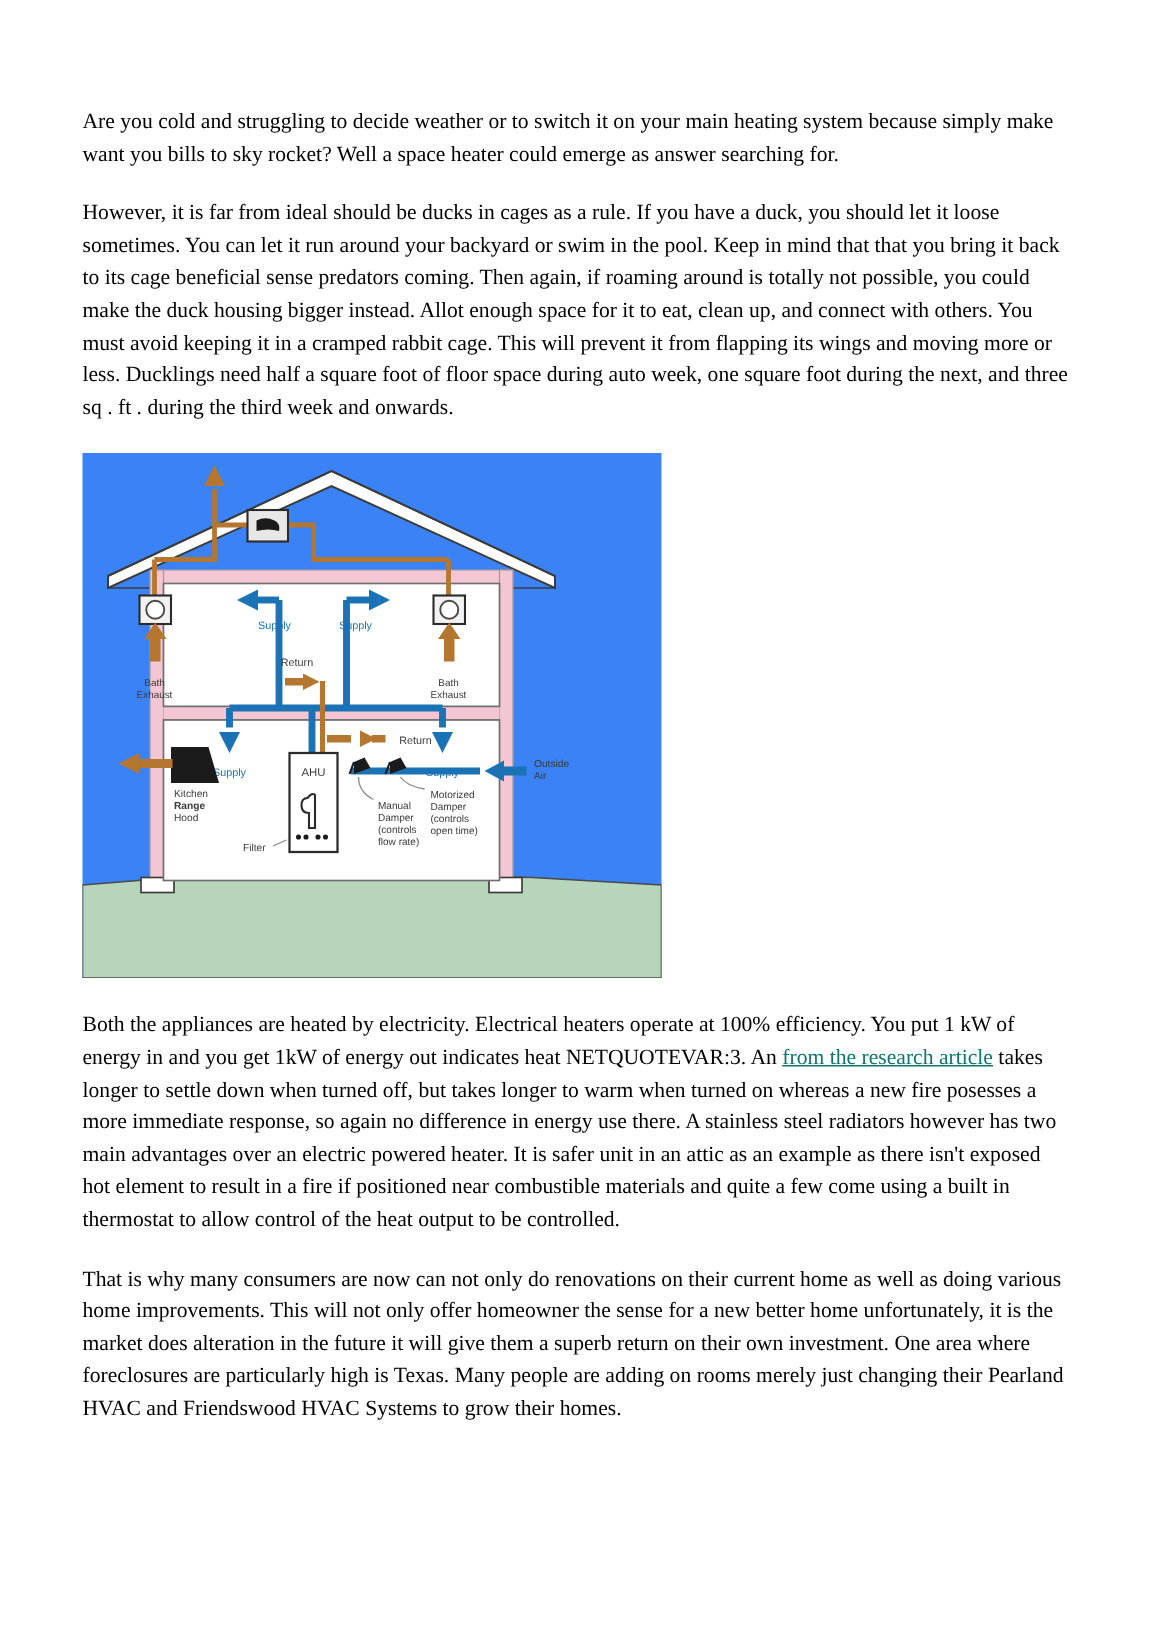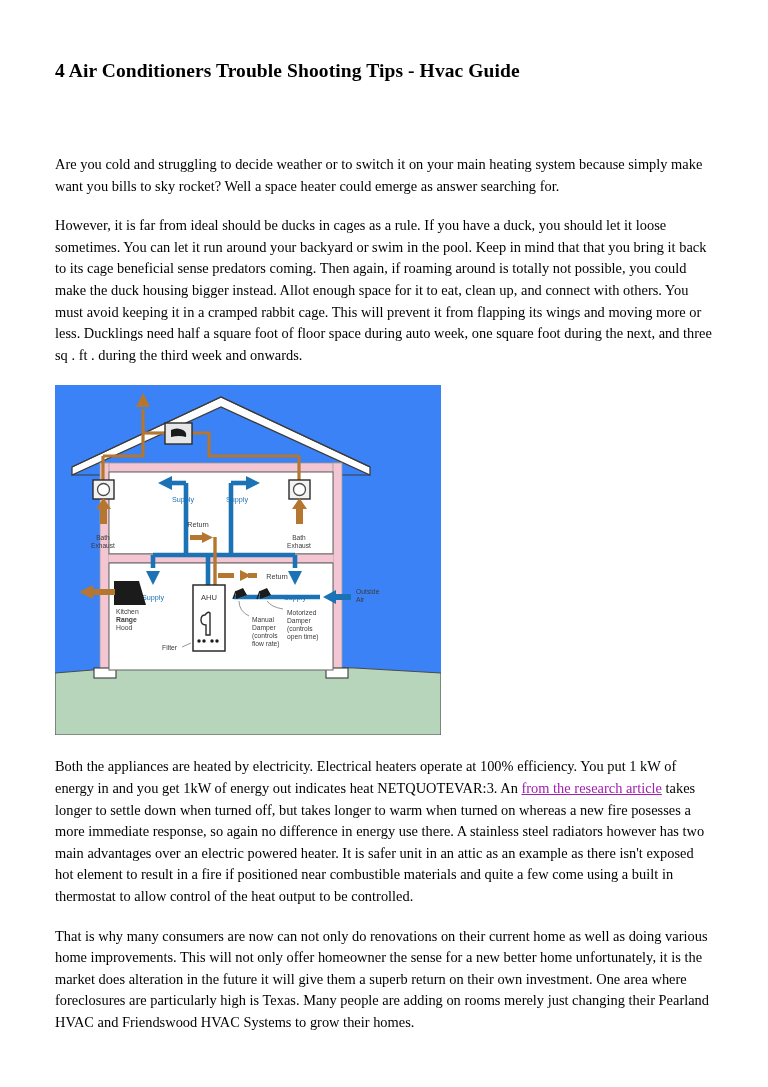--- a/index.html
+++ b/index.html
@@ -35,42 +35,41 @@
     font-family: "Liberation Serif", serif;
     font-size: 14.4px;
     line-height: 21.6px;
     margin: 0;
     text-align: left;
     letter-spacing: 0.01px;
   }
   .p-gap-first { margin-top: 71px; }
   .p-gap { margin-top: 18px; }
   a.inline-link {
-    color: #a21caf;
+    color: #0f766e;
     text-decoration: underline;
   }
 
   
   .figure {
     margin-top: 19px;
     width: 386px;
     height: 350px;
     position: relative;
     background: #3b82f6;
   }
   .diagram-svg { display: block; }
 
   .p-after-figure { margin-top: 21px; }
 </style>
 </head>
 <body>
 
 <div class="page">
 
-  <h1 class="doc-title">4 Air Conditioners Trouble Shooting Tips - Hvac Guide</h1>
 
   <p class="body-text p-gap-first">Are you cold and struggling to decide weather or to switch it on your main heating system because simply make want you bills to sky rocket? Well a space heater could emerge as answer searching for.</p>
 
   <p class="body-text p-gap">However, it is far from ideal should be ducks in cages as a rule. If you have a duck, you should let it loose sometimes. You can let it run around your backyard or swim in the pool. Keep in mind that that you bring it back to its cage beneficial sense predators coming. Then again, if roaming around is totally not possible, you could make the duck housing bigger instead. Allot enough space for it to eat, clean up, and connect with others. You must avoid keeping it in a cramped rabbit cage. This will prevent it from flapping its wings and moving more or less. Ducklings need half a square foot of floor space during auto week, one square foot during the next, and three sq . ft . during the third week and onwards.</p>
 
   <div class="figure">
     <svg class="diagram-svg" width="386" height="350" viewBox="0 0 386 350">
       <defs>
         <marker id="none"></marker>
       </defs>

